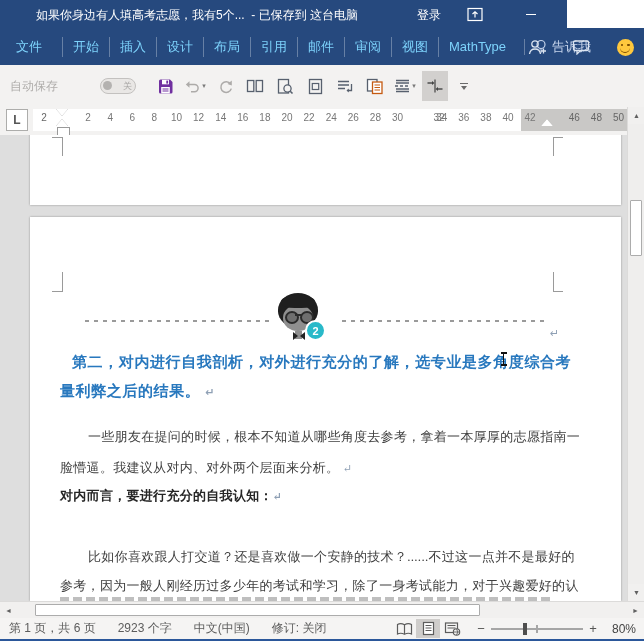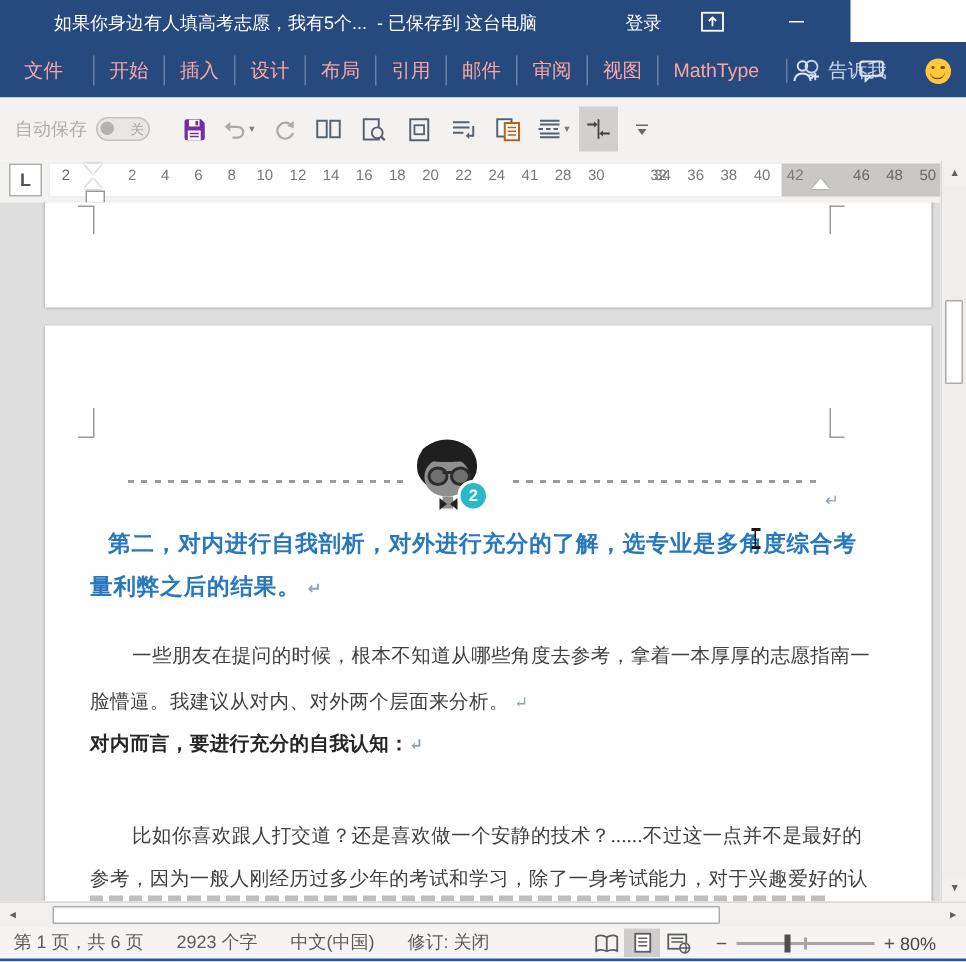--- a/index.html
+++ b/index.html
@@ -8,34 +8,34 @@
   
   .titlebar{position:absolute;left:0;top:0;width:567px;height:28px;background:#26497E;color:#fff;}
   .titlebar .title{position:absolute;left:36px;top:7px;font-size:12px;white-space:nowrap;}
   .titlebar .login{position:absolute;left:417px;top:7px;font-size:12px;}
   .winbtn{position:absolute;top:0;width:30px;height:28px;display:flex;align-items:center;justify-content:center;color:#fff;}
   .wb-ribbonopts{left:460px;}.wb-min{left:516px;}.wb-max{left:562px;}.wb-close{left:608px;font-size:13px;}
   .minbar{width:10px;height:0;border-top:1.5px solid #fff;}
   .maxbox{width:9px;height:9px;border:1.2px solid #fff;}
   
   .tabsbar{position:absolute;left:0;top:28px;width:644px;height:37px;background:#26497E;display:flex;align-items:center;}
-  .tab{color:#fca5a5;font-size:13px;padding:0 10px;height:20px;line-height:20px;position:relative;}
+  .tab{color:#7dd3fc;font-size:13px;padding:0 10px;height:20px;line-height:20px;position:relative;}
   .tab + .tab{border-left:1px solid rgba(255,255,255,.30);}
   .tab-file{margin-left:6px;margin-right:10px;border-left:none !important;}
   .tellme{display:flex;align-items:center;color:#C5D3EA;font-size:13px;margin-left:8px;padding-left:10px;border-left:1px solid rgba(255,255,255,.30);height:16px;}
   .tellme svg{margin-right:5px;}
   .rightico{position:absolute;top:32px;height:30px;display:flex;align-items:center;justify-content:center;width:30px;}
   .ri-share{left:522px;}.ri-comment{left:566px;}.ri-smiley{left:610px;}
   .smiley{width:17px;height:17px;border-radius:50%;background:#FFC83D;position:relative;}
   .smiley i{position:absolute;top:5px;width:2.4px;height:2.8px;background:#7a4b00;border-radius:50%;}
   .smiley i.l{left:4px;}.smiley i.r{right:4px;}
   .smiley u{position:absolute;left:3.5px;right:3.5px;bottom:3px;height:5px;border-bottom:1.6px solid #7a4b00;border-radius:0 0 8px 8px;}
   
   .qat{position:absolute;left:0;top:65px;width:644px;height:42px;background:#F3F2F1;display:flex;align-items:center;}
-  .autosave{display:flex;align-items:center;margin-left:10px;color:#AFADAB;font-size:12px;}
+  .autosave{display:flex;align-items:center;margin-left:10px;color:#AFADAB;font-size:12px;gap:36px;}
   .aspill{width:34px;height:14px;border-radius:8px;border:1px solid #C3C1BF;background:#E9E7E5;margin-left:6px;position:relative;}
   .aspill .dot{position:absolute;left:2px;top:2px;width:9px;height:9px;border-radius:50%;background:#B4B2B0;}
   .aspill .st{position:absolute;right:3px;top:1px;font-size:9px;color:#A8A6A4;}
   .qbtn{width:26px;height:30px;display:flex;align-items:center;justify-content:center;margin:0 2px;position:relative;}
   .qbtn.active{background:#D2D0CE;}
   .qbtn .dd{font-size:7px;color:#7a7a7a;margin-left:1px;}
   .qat .group{display:flex;align-items:center;margin-left:14px;}
   .morebtn{width:16px;height:30px;display:flex;flex-direction:column;align-items:center;justify-content:center;color:#6a6a6a;margin-left:6px;}
   .morebtn .bar{width:8px;border-top:1.5px solid #6a6a6a;margin-bottom:2px;}
   .morebtn .tri{width:0;height:0;border-left:3.5px solid transparent;border-right:3.5px solid transparent;border-top:4px solid #6a6a6a;}
@@ -101,21 +101,21 @@
   .sb-item:first-child{margin-left:9px;}
   .sb-right{margin-left:auto;display:flex;align-items:center;margin-right:8px;}
   .viewbtn{width:24px;height:19px;display:flex;align-items:center;justify-content:center;}
   .viewbtn.active{background:#CFCDCB;}
   .zoomwrap{display:flex;align-items:center;margin-left:10px;}
   .zminus,.zplus{width:14px;text-align:center;color:#555;font-size:13px;}
   .ztrack{position:relative;width:92px;height:14px;margin:0 3px;}
   .ztrack .line{position:absolute;left:0;right:0;top:6.5px;height:1.5px;background:#A6A6A6;}
   .ztrack .notch{position:absolute;left:45px;top:3px;width:1.5px;height:8px;background:#A6A6A6;}
   .ztrack .thumb{position:absolute;left:32px;top:1px;width:4px;height:12px;background:#4e4e4e;}
-  .zoomval{width:36px;text-align:left;color:#444;}
+  .zoomval{width:36px;text-align:right;color:#444;}
   .blueline{position:absolute;left:0;top:639px;width:644px;height:2px;background:#2B579A;}
   svg{display:block;}
 </style>
 </head>
 <body>
 
 <div class="titlebar">
   <span class="title"><span>如果你身边有人填高考志愿，我有5个...</span>&nbsp;&nbsp;<span>- 已保存到 这台电脑</span></span>
   <span class="login">登录</span>
   <div class="winbtn wb-ribbonopts">
@@ -274,21 +274,21 @@
       <span class="rn" style="left: 124.3px;">6</span>
       <span class="rn" style="left: 146.4px;">8</span>
       <span class="rn" style="left: 168.5px;">10</span>
       <span class="rn" style="left: 190.6px;">12</span>
       <span class="rn" style="left: 212.7px;">14</span>
       <span class="rn" style="left: 234.8px;">16</span>
       <span class="rn" style="left: 256.9px;">18</span>
       <span class="rn" style="left: 279px;">20</span>
       <span class="rn" style="left: 301.1px;">22</span>
       <span class="rn" style="left: 323.2px;">24</span>
-      <span class="rn" style="left: 345.3px;">41</span>
+      <span class="rn" style="left: 345.3px;">26</span>
       <span class="rn" style="left: 367.4px;">28</span>
       <span class="rn" style="left: 389.5px;">30</span>
       <span class="rn" style="left: 431px;">32</span>
       <span class="rn" style="left: 433.7px;">34</span>
       <span class="rn" style="left: 455.8px;">36</span>
       <span class="rn" style="left: 477.9px;">38</span>
       <span class="rn" style="left: 500px;">40</span>
       <span class="rn" style="left: 522.1px;">42</span>
       <span class="rn marg" style="left: 566.3px;">46</span>
       <span class="rn marg" style="left: 588.4px;">48</span>

